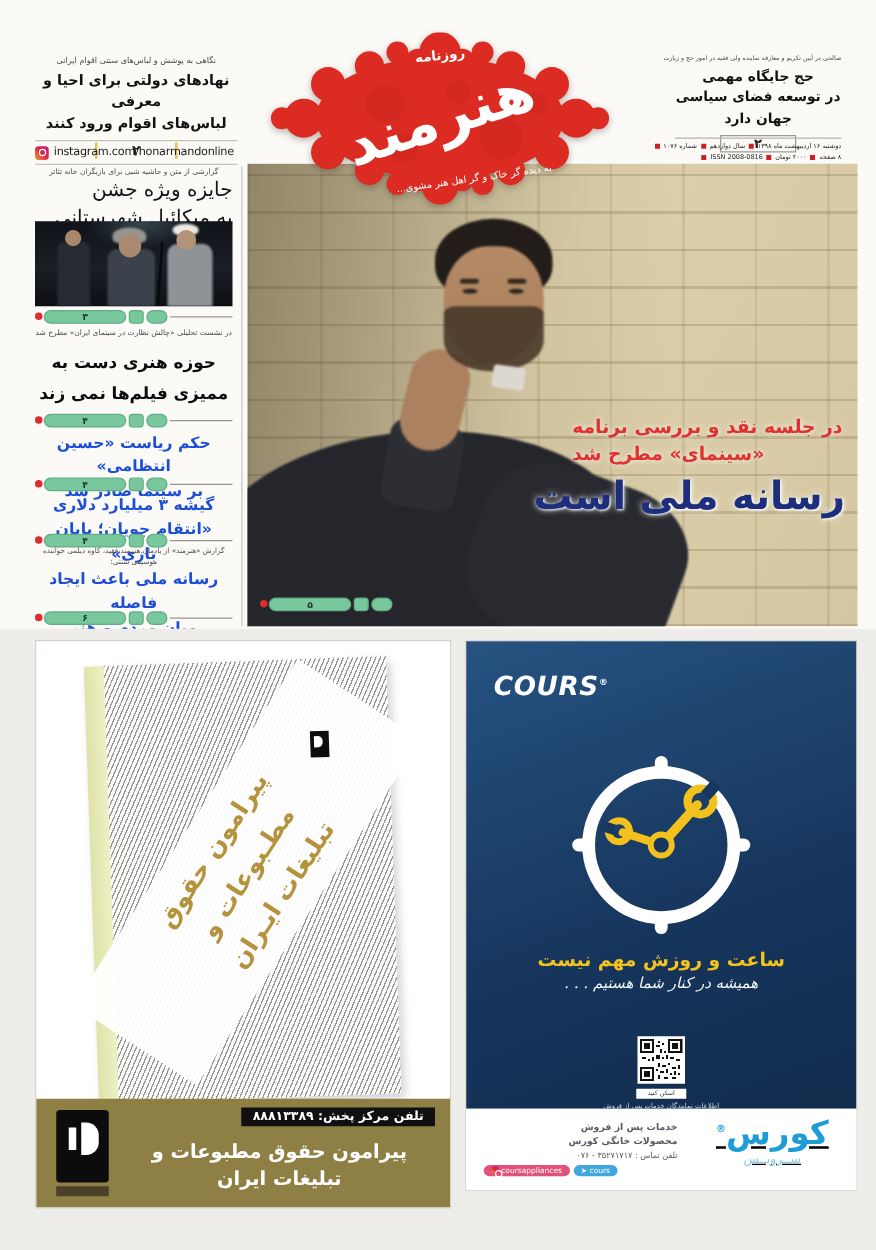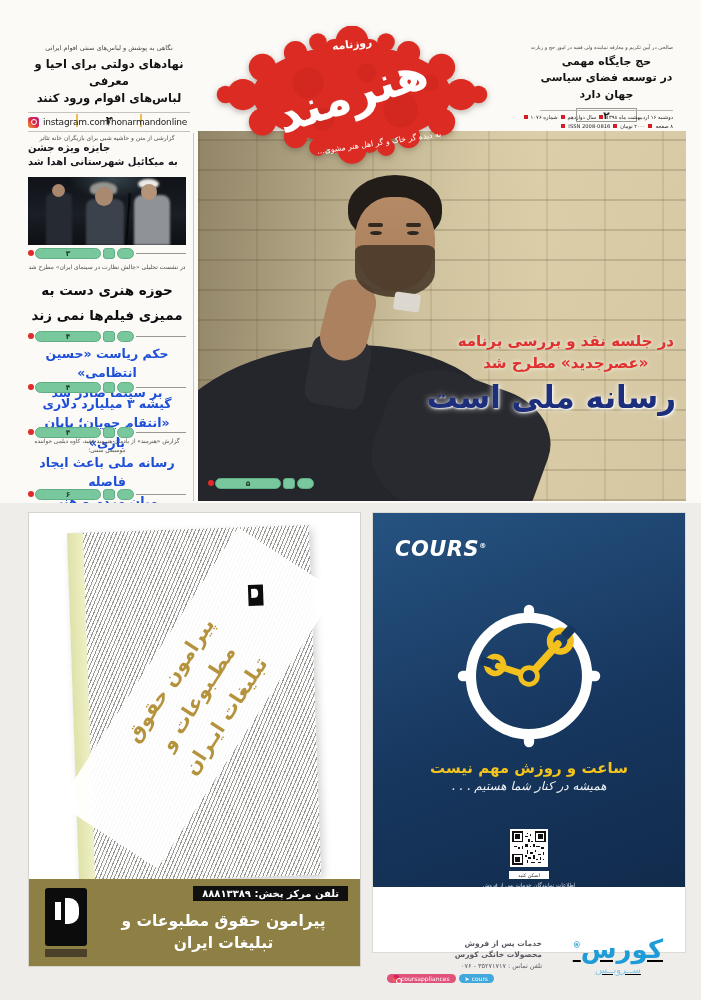--- a/index.html
+++ b/index.html
@@ -26,21 +26,21 @@
   .daterows { left:540px; top:110px; width:133px; border-top:1px solid #b8b5b0; padding-top:3px; }
   .drow { display:flex; direction:rtl; align-items:center; gap:3px; font-size:5.2px; color:#222; margin-bottom:2.5px; white-space:nowrap; }
   .sq { width:4px; height:4px; background:#d11f26; flex:0 0 auto; }
 
   
   .logo-wrap { left:206px; top:26px; width:292px; height:142px; z-index:9; filter:drop-shadow(0 2px 3px rgba(60,40,30,.35)); }
 
   
   .sb { width:158px; left:28px; }
   .sb-kicker { font-size:6px; color:#4c4c4a; line-height:1.55; text-align:center; }
-  .sb-h-dark { font-size:10px; font-weight:bold; color:#15151b; line-height:1.4; text-align:left; }
+  .sb-h-dark { font-size:16px; font-weight:normal; color:#15151b; line-height:1.4; text-align:right; }
   .sb-h-black { font-size:13.5px; font-weight:bold; color:#0b0b0e; line-height:1.85; text-align:center; }
   .sb-h-red { font-size:12.5px; font-weight:bold; color:#1d4ed8; line-height:1.55; text-align:center; }
   .v-div { left:193px; top:133px; width:1px; height:368px; background:#c9c6c1; }
 
   
   .ind { display:flex; align-items:center; width:158px; height:12px; }
   .ind .dot { width:6px; height:6px; border-radius:50%; background:#e02b28; flex:0 0 auto; }
   .ind .pill { width:66px; height:11px; margin-left:1px; background:#79c79d; border:1px solid #5fae85; border-radius:6px; font-size:7.5px; font-weight:bold; color:#1c3a2b; text-align:center; line-height:10px; flex:0 0 auto; }
   .ind .seg1 { width:12px; height:11px; margin-left:2px; background:#79c79d; border:1px solid #5fae85; border-radius:3px; flex:0 0 auto; }
   .ind .seg2 { width:17px; height:11px; margin-left:2px; background:#79c79d; border:1px solid #5fae85; border-radius:6px; flex:0 0 auto; }
@@ -79,21 +79,21 @@
   .m-hair { left:150px; top:44px; width:94px; height:66px; background:#221d19; border-radius:50% 50% 42% 42%; }
   .m-face { left:157px; top:66px; width:80px; height:94px; background:linear-gradient(180deg,#b58a66,#a87e5b); border-radius:44% 44% 50% 50%; }
   .m-brow1 { left:170px; top:92px; width:15px; height:4px; background:#35291f; border-radius:2px; }
   .m-brow2 { left:208px; top:92px; width:15px; height:4px; background:#35291f; border-radius:2px; }
   .m-eye1 { left:172px; top:100px; width:12px; height:4px; background:#2c2620; border-radius:50%; }
   .m-eye2 { left:209px; top:100px; width:12px; height:4px; background:#2c2620; border-radius:50%; }
   .m-beard { left:157px; top:114px; width:80px; height:52px; background:#453627; opacity:.88; border-radius:12% 12% 48% 48%; }
   .m-shirt { left:196px; top:162px; width:26px; height:18px; background:#ddd8cf; transform:rotate(8deg); border-radius:3px; }
   .m-hand { left:126px; top:148px; width:48px; height:82px; background:#ab8160; border-radius:24px; transform:rotate(14deg); }
 
-  .f-kicker { right:12px; top:200px; text-align:center; direction:rtl; font-size:15px; font-weight:bold; color:#e0302f; line-height:1.45; text-shadow:0 0 5px rgba(255,255,255,.85); }
+  .f-kicker { right:12px; top:200px; text-align:left; direction:rtl; font-size:15px; font-weight:bold; color:#e0302f; line-height:1.45; text-shadow:0 0 5px rgba(255,255,255,.85); }
   .f-head { right:10px; top:244px; text-align:right; direction:rtl; font-size:31px; font-weight:bold; color:#1c2e7c; line-height:1.45; text-shadow:0 0 6px rgba(255,255,255,.9), 1px 1px 2px rgba(255,255,255,.9); }
   .f-ind { left:10px; top:346px; width:150px; }
 
   
   .bottom-bg { left:0; top:503px; width:701px; height:497px; background:#efedea; }
 
   
   .book-ad { left:28px; top:512px; width:333px; height:455px; background:#fff; border:1px solid #d6d3cd; overflow:hidden; }
   .book-ad > div { position:absolute; }
   .cover { left:44px; top:16px; width:242px; height:350px; transform:rotate(-2deg); box-shadow:3px 4px 8px rgba(0,0,0,.18); }
@@ -124,21 +124,21 @@
   .cours-brand { left:22px; top:24px; color:#fff; font-size:21px; font-weight:bold; font-style:italic; letter-spacing:.5px; }
   .cours-brand sup { font-size:7px; font-style:normal; }
   .clock { left:81px; top:88px; width:150px; height:150px; }
   .slogan { left:0; top:246px; width:100%; text-align:center; font-size:15px; font-weight:bold; color:#f4c41d; direction:rtl; }
   .sub-slogan { left:0; top:266px; width:100%; text-align:center; font-size:12px; font-style:italic; color:#f2f4f8; direction:rtl; font-family:"DejaVu Serif", serif; }
   .qr-wrap { left:0; top:316px; width:100%; text-align:center; }
   .qr-box { display:inline-block; width:38px; height:38px; background:#fff; padding:2px; }
   .qr-label { display:block; margin:2px auto 0; width:40px; background:#fff; color:#333; font-size:5px; padding:1px 0; direction:rtl; }
   .qr-note { display:block; margin-top:3px; color:#ccd6e4; font-size:5.5px; direction:rtl; }
   .cours-footer { left:0; top:374px; width:312px; height:65px; background:#fff; }
-  .cours-footer > * { position:absolute;margin-top:42px; }
+  .cours-footer > * { position:absolute; }
   .cf-left { left:14px; top:9px; width:155px; direction:rtl; text-align:right; color:#5a5b62; }
   .cf-left .l1 { font-size:7.5px; font-weight:bold; line-height:1.5; }
   .cf-left .l3 { font-size:6.5px; margin-top:1px; }
   .cf-pills { display:flex; direction:ltr; gap:3px; margin-top:4px; justify-content:flex-start; }
   .pill-ig { background:#e0527a; color:#fff; font-size:6px; border-radius:7px; padding:1px 6px; display:flex; align-items:center; gap:2px; }
   .pill-tg { background:#41a8dd; color:#fff; font-size:6px; border-radius:7px; padding:1px 6px; display:flex; align-items:center; gap:2px; }
   .cf-logo { right:22px; top:6px; text-align:center; direction:rtl;text-decoration:underline; }
   .cf-logo .fa { font-size:26px; font-weight:bold; color:#1e9cd8; line-height:1.1; }
   .cf-logo .fa sup { font-size:8px; }
   .cf-logo .sub { font-size:10px; color:#85c7ea; letter-spacing:3px; }
@@ -316,21 +316,21 @@
       <div class="m-face"></div>
       <div class="m-brow1"></div>
         <div class="m-brow2"></div>
       <div class="m-eye1"></div>
         <div class="m-eye2"></div>
       <div class="m-beard"></div>
       <div class="m-shirt"></div>
     </div>
     <div class="f-kicker">
       <span style="display:block">در جلسه نقد و بررسی برنامه</span>
-      <span style="display:block">«عصرجدید» مطرح شد</span>
+      <span style="display:block">«سینمای» مطرح شد</span>
     </div>
     <div class="f-head">
       <span style="display:block">رسانه ملی است</span>
     </div>
     <div class="ind no-rule f-ind">
       <span class="dot"></span>
       <span class="pill">۵</span>
       <span class="seg1"></span>
         <span class="seg2"></span>
       <span class="rule"></span>

